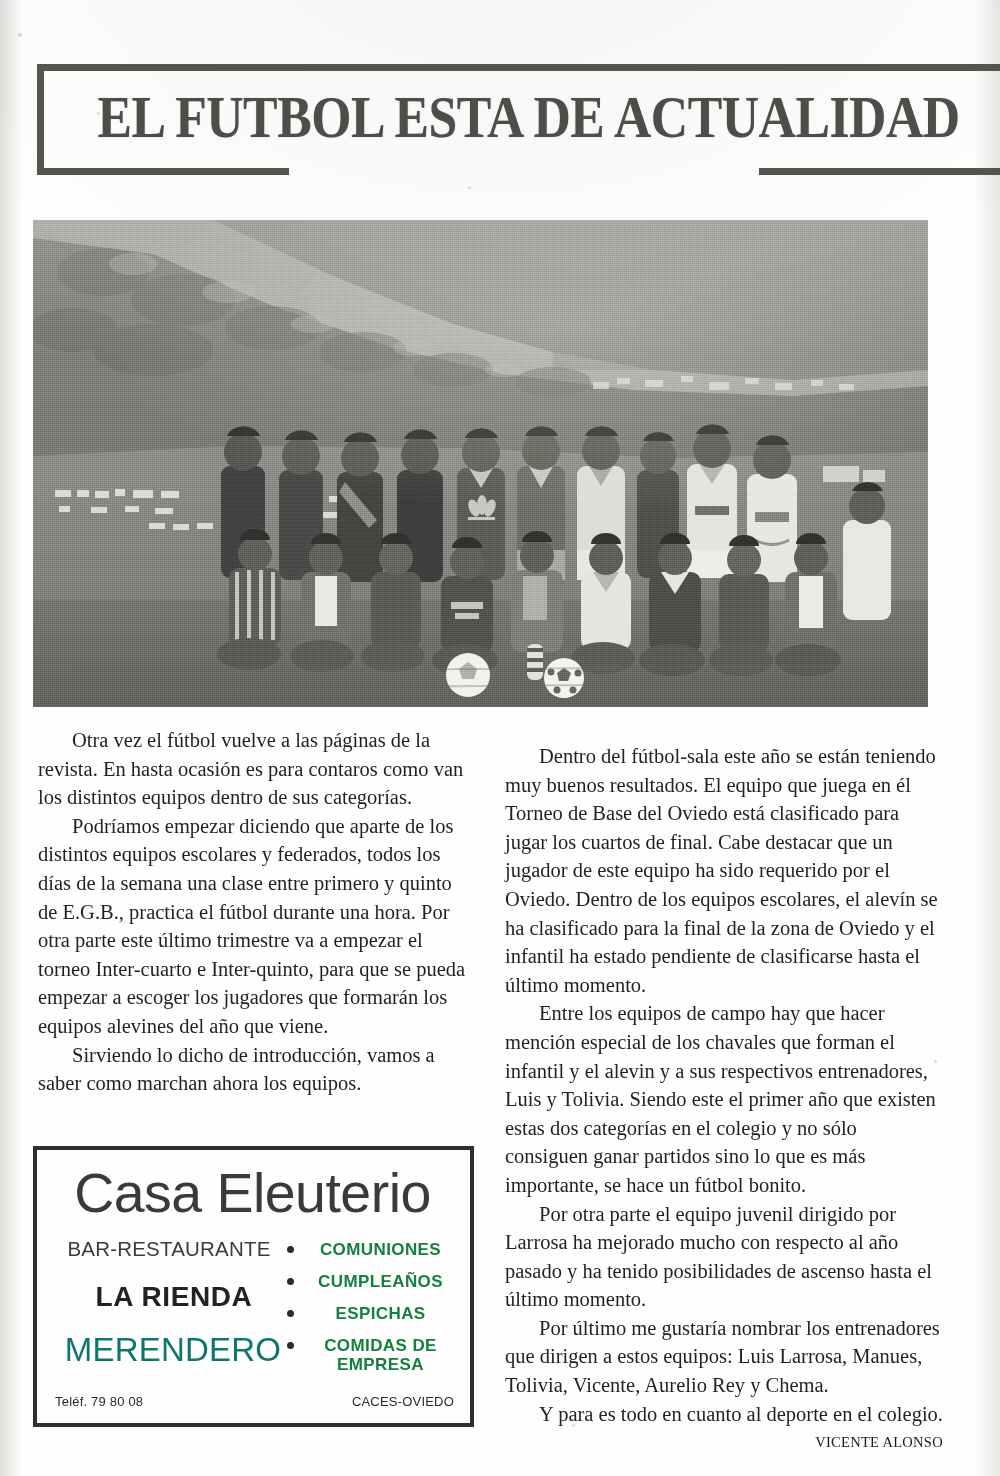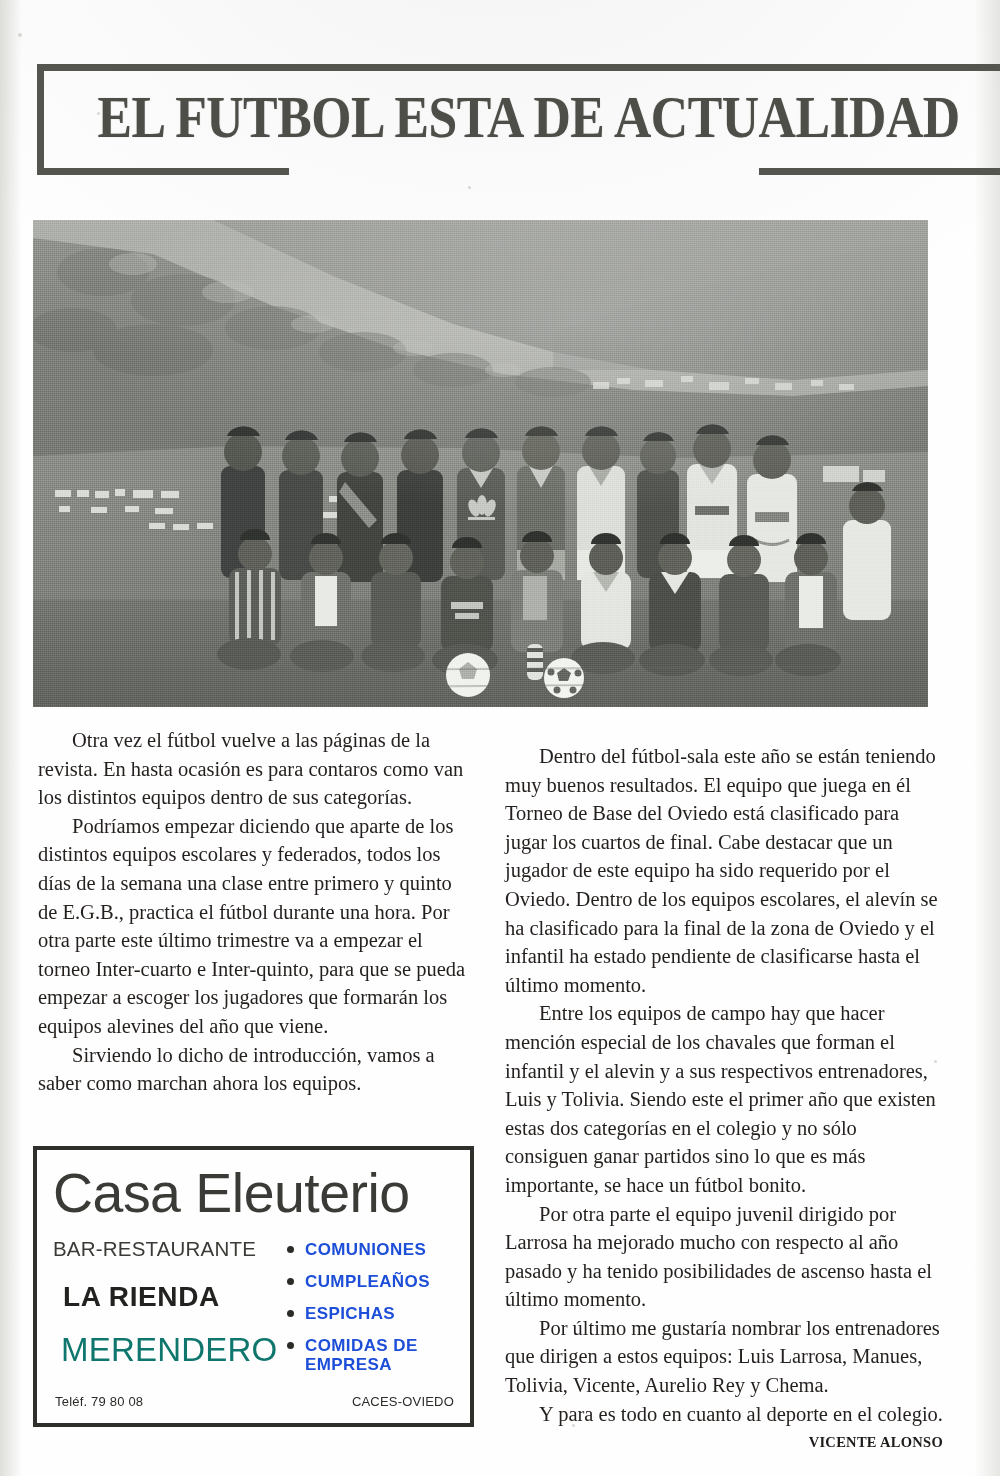--- a/index.html
+++ b/index.html
@@ -110,38 +110,39 @@
     -webkit-font-smoothing: antialiased;
   }
   .col p { margin: 0; text-indent: 34px; }
   .col-left  { left: 38px;  top: 726px; width: 432px; }
   .col-right { left: 505px; top: 742px; width: 438px; }
   .byline {
     margin-top: 12px;
     text-align: right;
     text-indent: 0;
     font-size: 14.5px;
-    font-weight: 700;
+    font-weight: 400;
     letter-spacing: .3px;
     color: #1d1a18;
   }
 
   
   .ad {
     position: absolute;
     left: 33px;
     top: 1146px;
     width: 441px;
     height: 281px;
     box-sizing: border-box;
     border: 4px solid #2f2f2b;
     background: #fefefe;
     font-family: "Liberation Sans", "DejaVu Sans", sans-serif;
     color: #2b2b28;
     padding: 10px 14px 8px 16px;
+    text-align: center;
   }
   .ad-title {
     font-size: 56px;
     font-weight: 400;
     letter-spacing: -0.5px;
     line-height: 1.02;
     color: #3a3a36;
     white-space: nowrap;
     margin-top: 4px;
     transform: scaleX(0.99);
@@ -172,21 +173,21 @@
     letter-spacing: .2px;
     margin-top: 18px;
     color: #0f766e;
     padding-left: 8px;
   }
   .ad-list { list-style: none; margin: 0; padding: 0; }
   .ad-list li {
     font-size: 17px;
     font-weight: 700;
     letter-spacing: .4px;
-    color: #1d4ed8;
+    color: #15803d;
     margin-bottom: 13px;
     position: relative;
     padding-left: 20px;
     line-height: 1.12;
   }
   .ad-list li::before {
     content: "";
     position: absolute;
     left: 2px;
     top: 6px;

